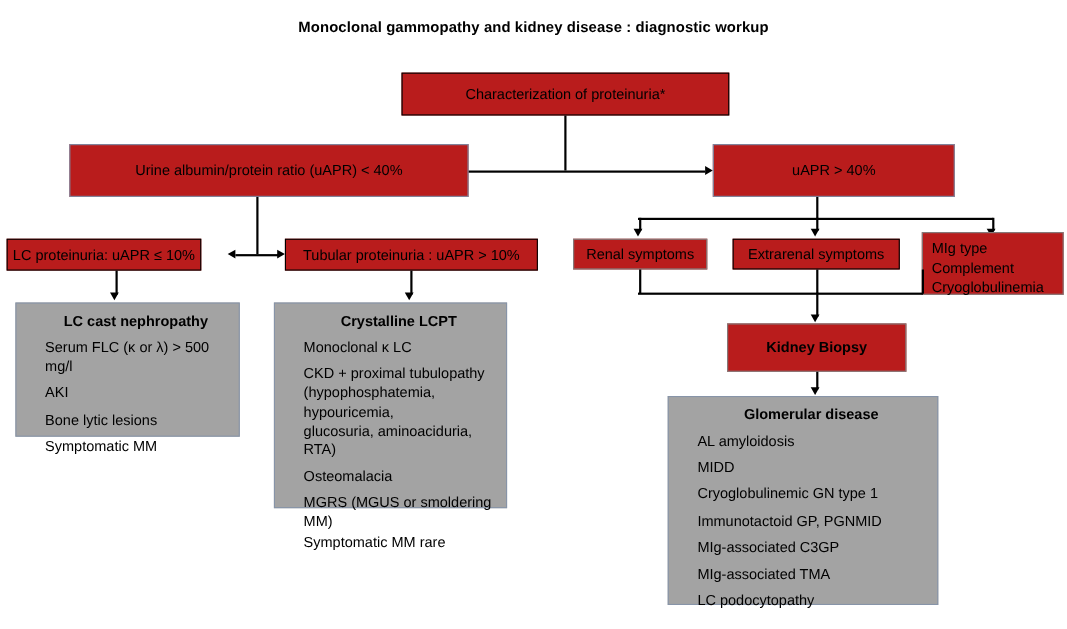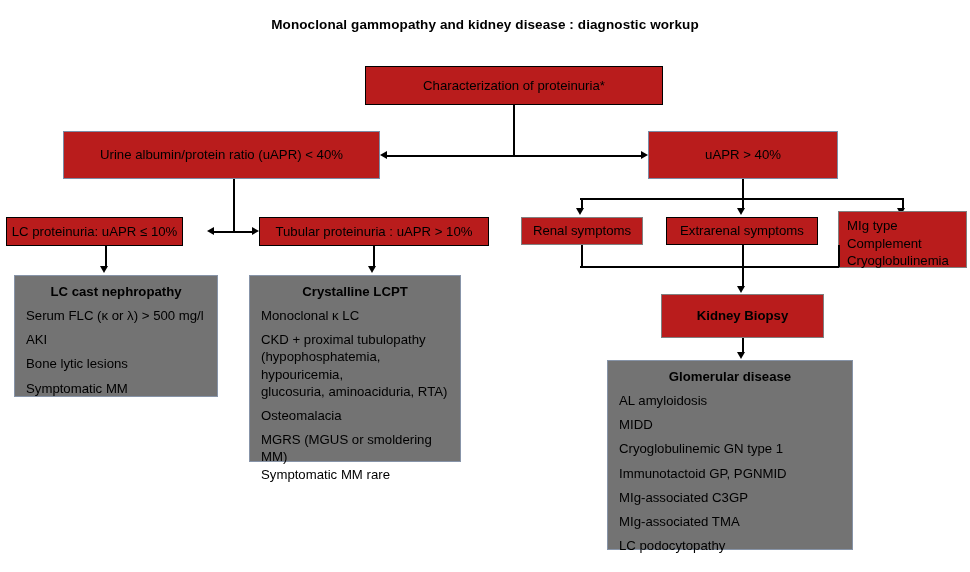--- a/index.html
+++ b/index.html
@@ -49,23 +49,23 @@
     border: 1.3px solid #7b8ca6;
   }
   .box.gray-border {
     border: 1.3px solid #808080;
   }
 
   
   .panel {
     position: absolute;
     box-sizing: border-box;
-    background: #737373;
+    background: #a3a3a3;
     border: 1.3px solid #8794a8;
-    padding: 7px 11px 9px 11px;
+    padding: 7px 11px 9px 26px;
     font-size: 13.2px;
     line-height: 1.30;
     text-align: left;
   }
   .panel .panel-title {
     font-weight: bold;
     text-align: center;
     margin-bottom: 7px;
     font-size: 13.2px;
   }
@@ -135,25 +135,25 @@
   <div class="box" style="left:365px; top:66px; width:298px; height:39px;">
     <span>Characterization of proteinuria*</span>
   </div>
 
   <div class="vline" style="left:513px; top:105px; height:50px;"></div>
 
   <div class="hline" style="left:387px; top:155px; width:254px;"></div>
   <div class="arrow-left" style="left:380px; top:151px;"></div>
   <div class="arrow-right" style="left:641px; top:151px;"></div>
 
-  <div class="box blue" style="left:63px; top:131px; width:317px; height:48px;">
+  <div class="box blue" style="left:63px; top:131px; width:363px; height:48px;">
     <span>Urine albumin/protein ratio (uAPR) &lt; 40%</span>
   </div>
 
-  <div class="box blue" style="left:648px; top:131px; width:190px; height:48px;">
+  <div class="box blue" style="left:648px; top:131px; width:220px; height:48px;">
     <span>uAPR &gt; 40%</span>
   </div>
 
   <div class="vline" style="left:233px; top:179px; height:52px;"></div>
 
   <div class="hline" style="left:214px; top:231px; width:40px;"></div>
   <div class="arrow-left" style="left:207px; top:227px;"></div>
   <div class="arrow-right" style="left:252px; top:227px;"></div>
 
   <div class="box" style="left:6px; top:217px; width:177px; height:29px;">

